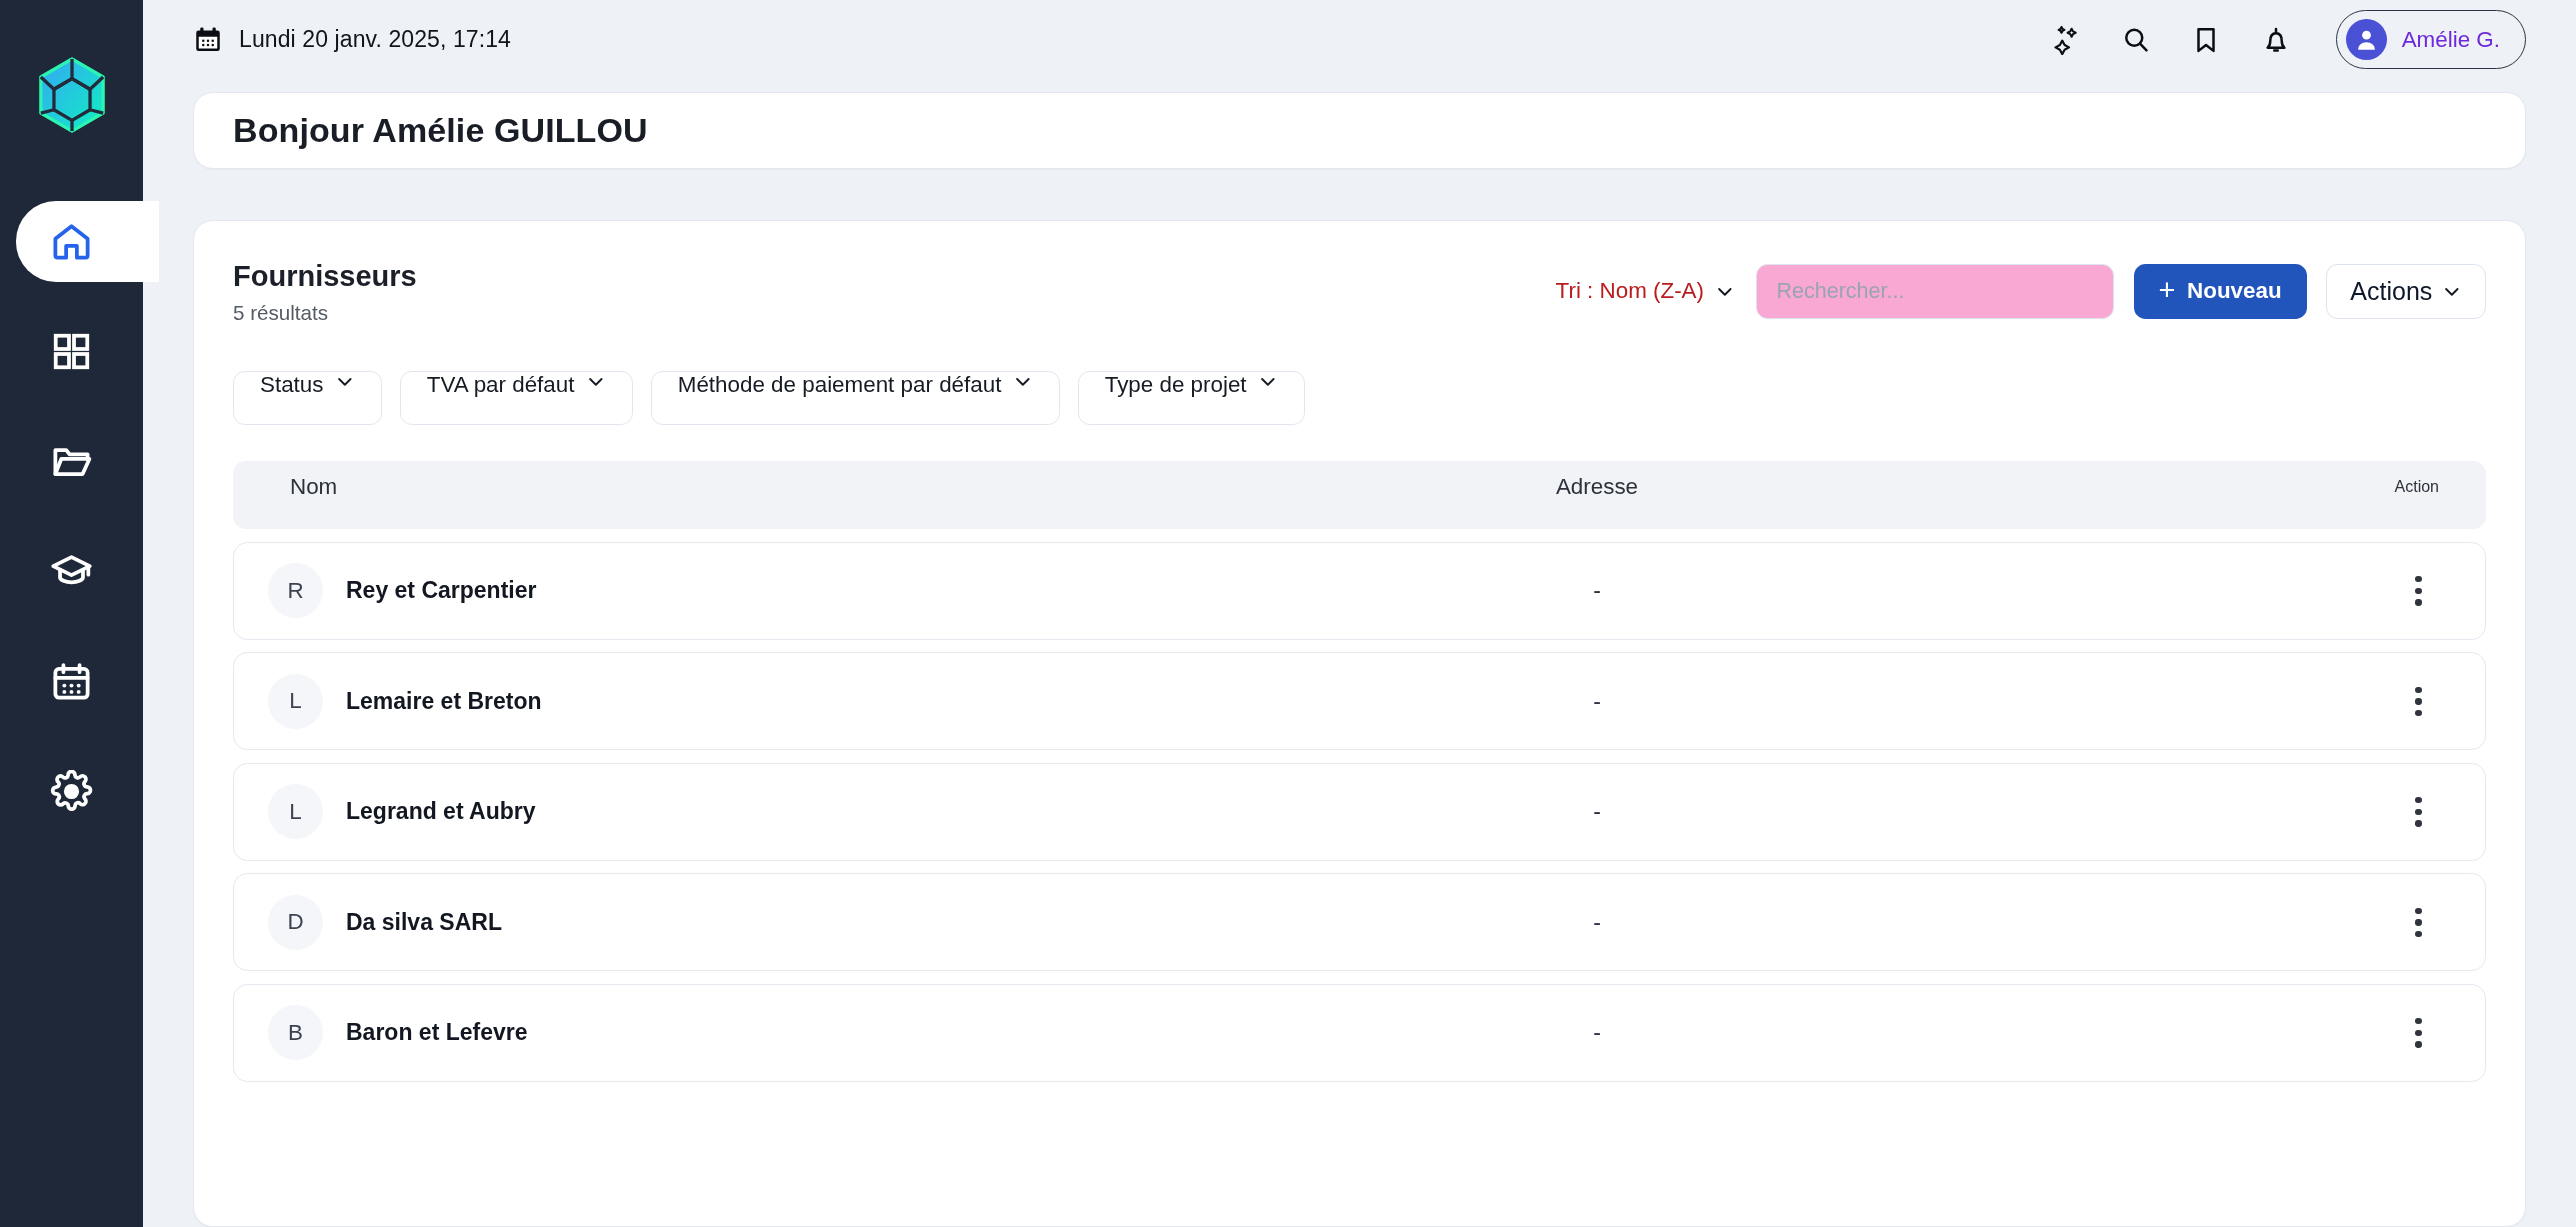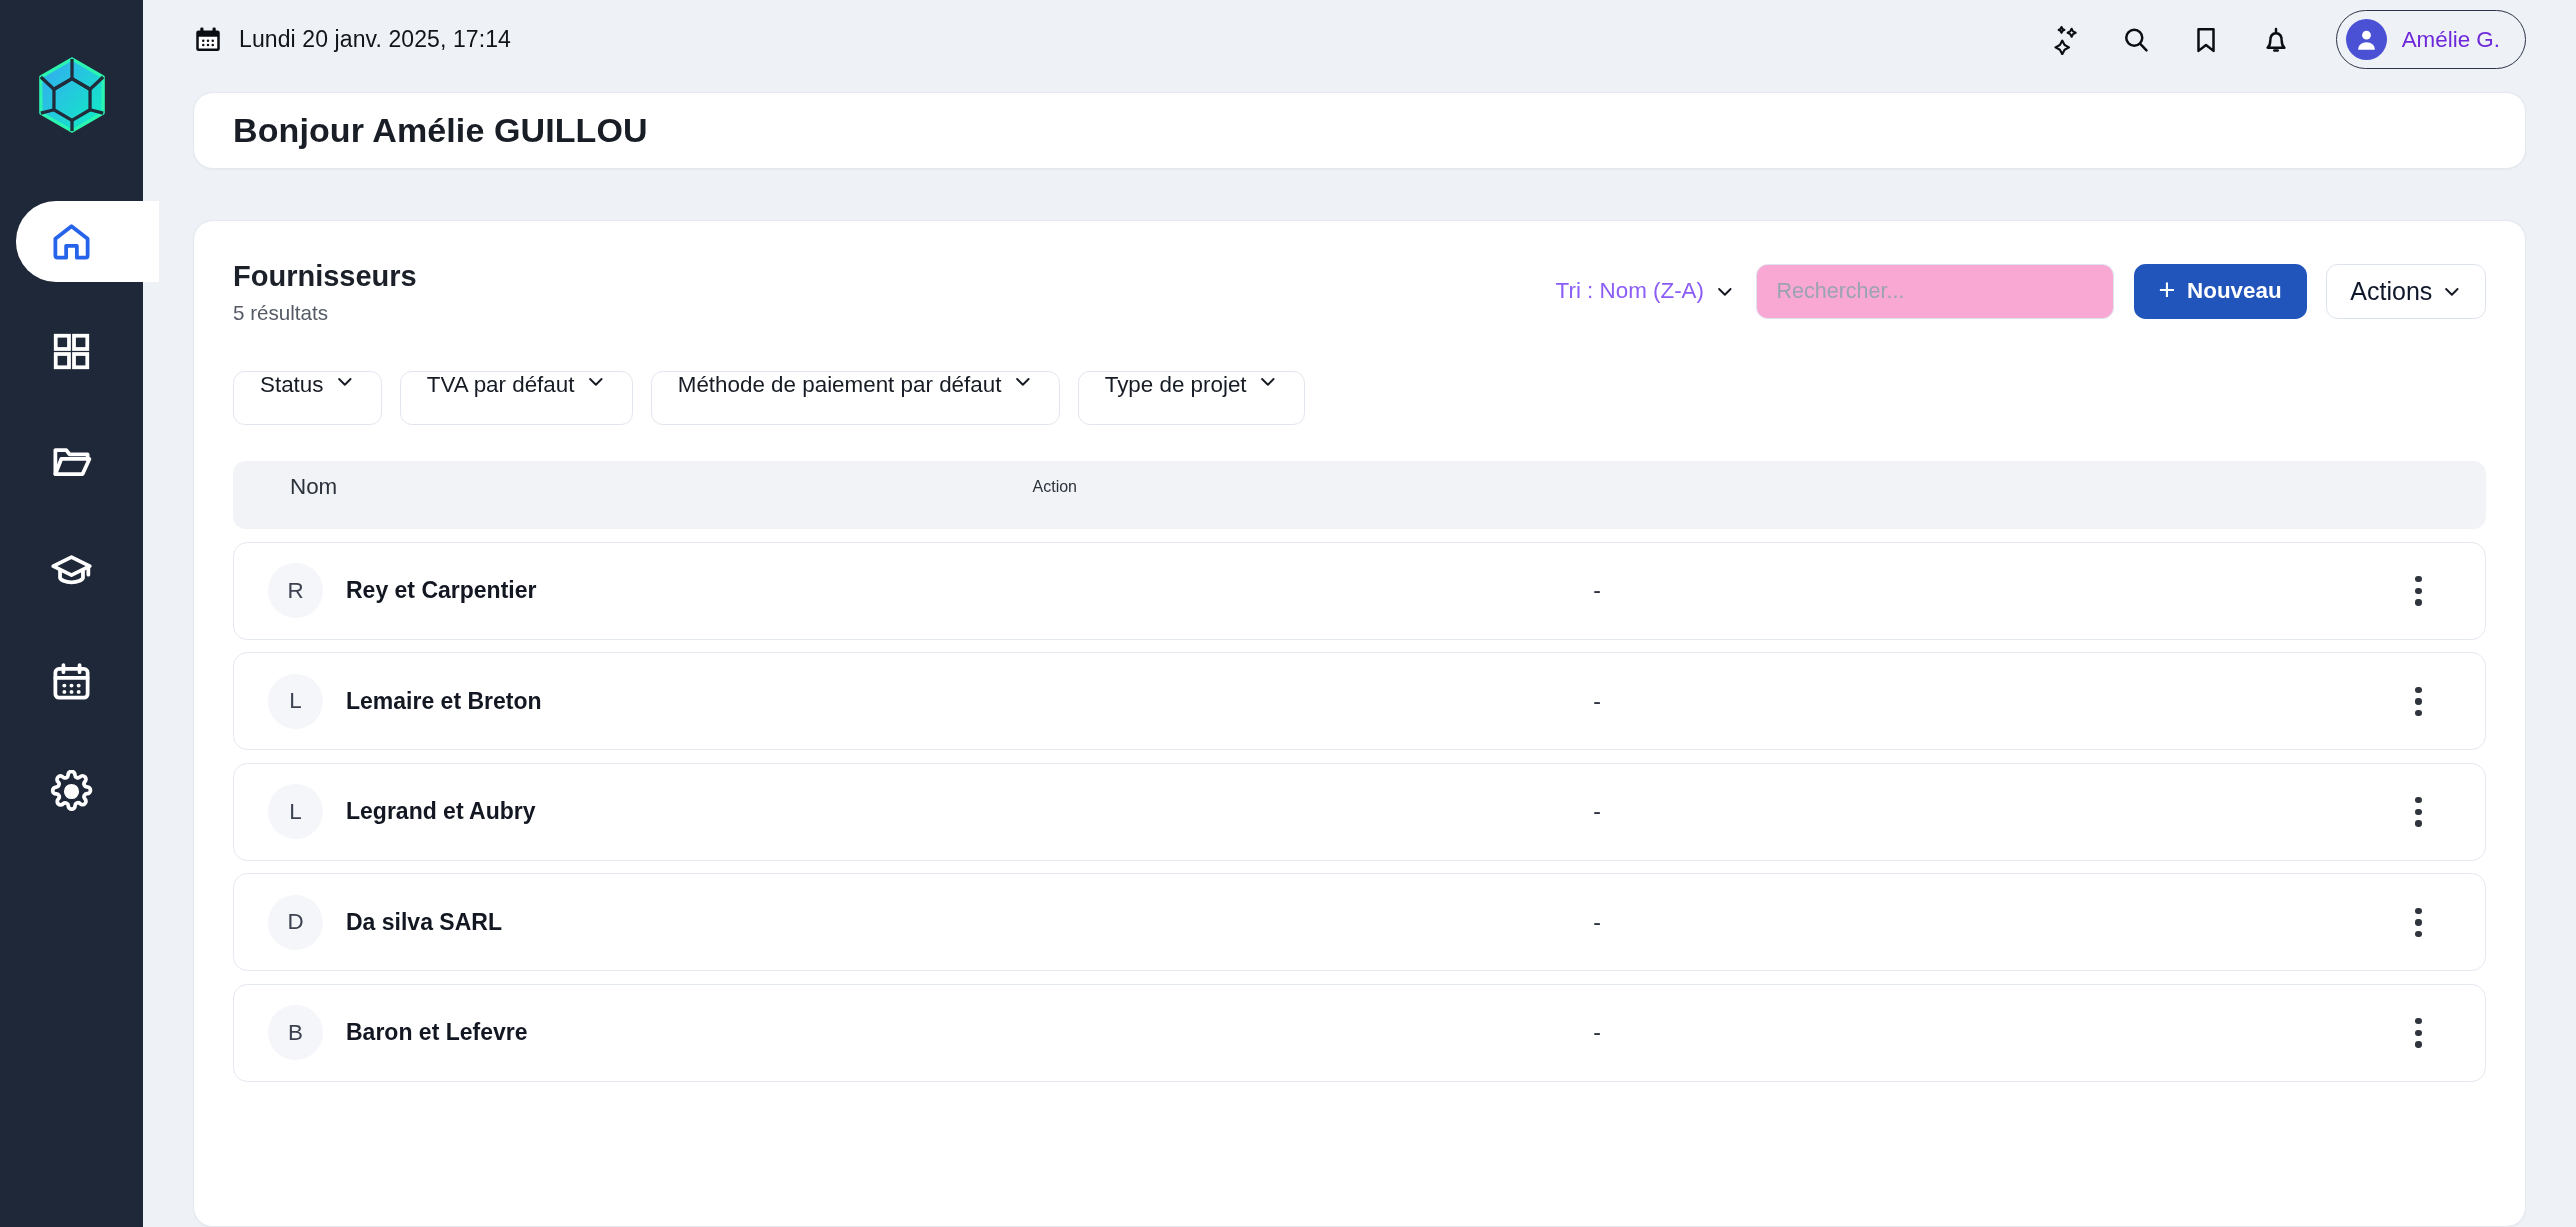--- a/index.html
+++ b/index.html
@@ -92,21 +92,21 @@
   }
 
   .card-head { display: flex; align-items: flex-start; }
   .card-head-left { display: flex; flex-direction: column; gap: 8px; }
   .card-title { font-size: 29px; font-weight: 700; color: #1b2029; }
   .card-sub { font-size: 20.6px; color: #555b66; }
   .card-head-right { margin-left: auto; display: flex; align-items: center; gap: 19.7px; padding-top: 3.6px; }
 
   .sort-ctrl {
     display: flex; align-items: center; gap: 10.7px;
-    font-size: 22.4px; color: #8b5cf6; cursor: pointer; padding: 3.6px 1.8px;
+    font-size: 22.4px; color: #b91c1c; cursor: pointer; padding: 3.6px 1.8px;
   }
   .chev { width: 19.7px; height: 19.7px; display:block; }
 
   .search-box {
     width: 358px; height: 55px;
     border: 0.9px solid #dde3ec; border-radius: 11.6px;
     background: #f9a8d4;
     display: flex; align-items: center; padding: 0 19.7px;
   }
   .search-box input {
@@ -368,20 +368,21 @@
           <span>Type de projet</span>
           <svg class="chev" viewBox="0 0 24 24" fill="none" stroke="#161b24" stroke-width="2.3" stroke-linecap="round" stroke-linejoin="round" aria-hidden="true">
               <path d="m5 8.5 7 7 7-7"></path>
             </svg>
         </div>
       </div>
 
       <div class="table">
         <div class="t-head">
           <div class="c-name">Nom</div>
+          <div class="c-addr">Adresse</div>
           <div class="c-act">Action</div>
         </div>
 
         <div class="t-row">
           <div class="row-name-cell">
             <span class="row-avatar">R</span>
             <span class="row-name">Rey et Carpentier</span>
           </div>
           <div class="row-addr">-</div>
           <div class="row-act">

